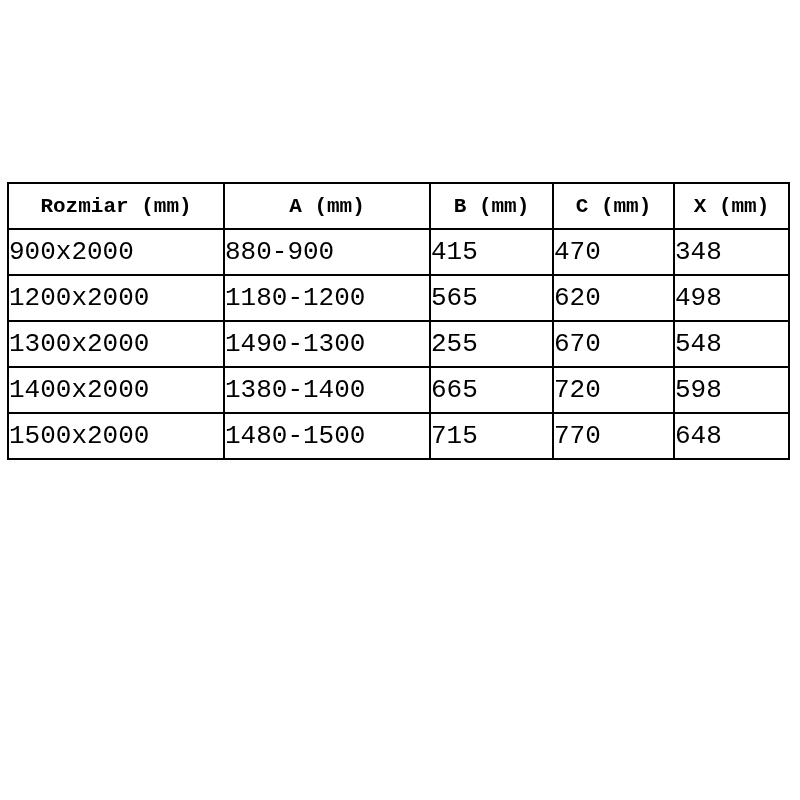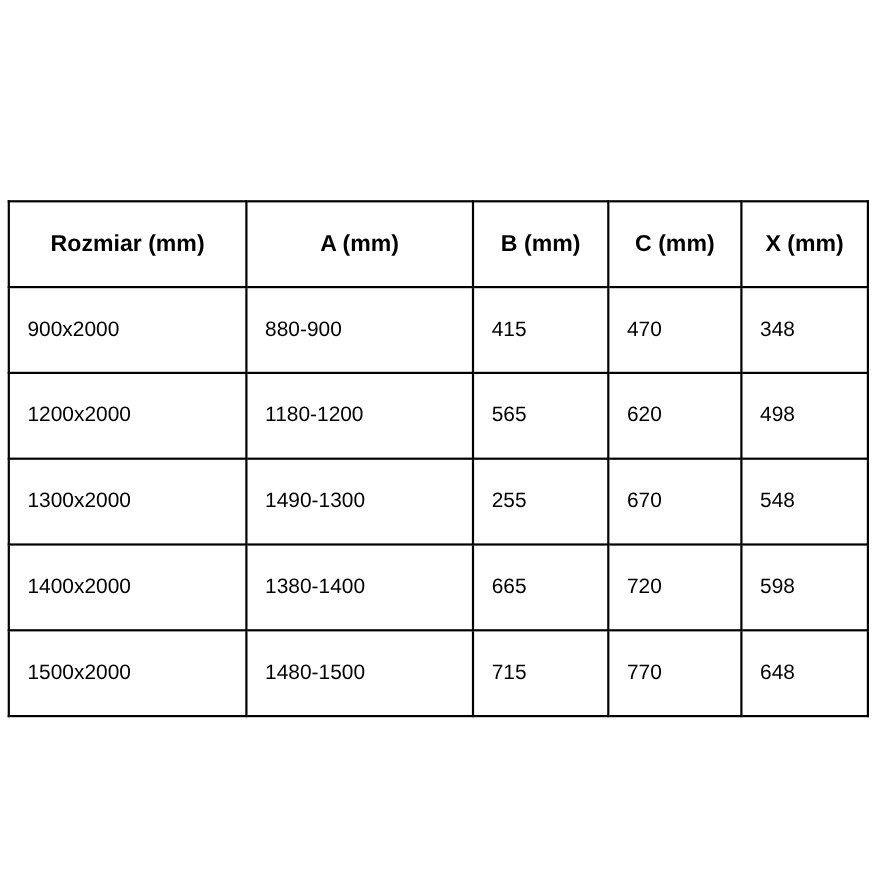--- a/index.html
+++ b/index.html
@@ -21,32 +21,33 @@
     width: 781px;
     border-collapse: collapse;
     table-layout: fixed;
     color: #000000;
     background: #ffffff;
   }
   .spec-table th,
   .spec-table td {
     border: 2px solid #000000;
     vertical-align: middle;
-    padding: 16px;
+    padding: 0;
     overflow: hidden;
     white-space: nowrap;
+    font-family: Liberation Mono, monospace;
   }
   .spec-table th {
     height: 44px;
     font-size: 21px;
     font-weight: bold;
   }
   .spec-table td {
     height: 44px;
-    font-size: 19px;
+    font-size: 26px;
     font-weight: normal;
   }
 </style>
 </head>
 <body>
 
 <table class="spec-table">
   <colgroup>
     <col style="width:216px">
     <col style="width:206px">

